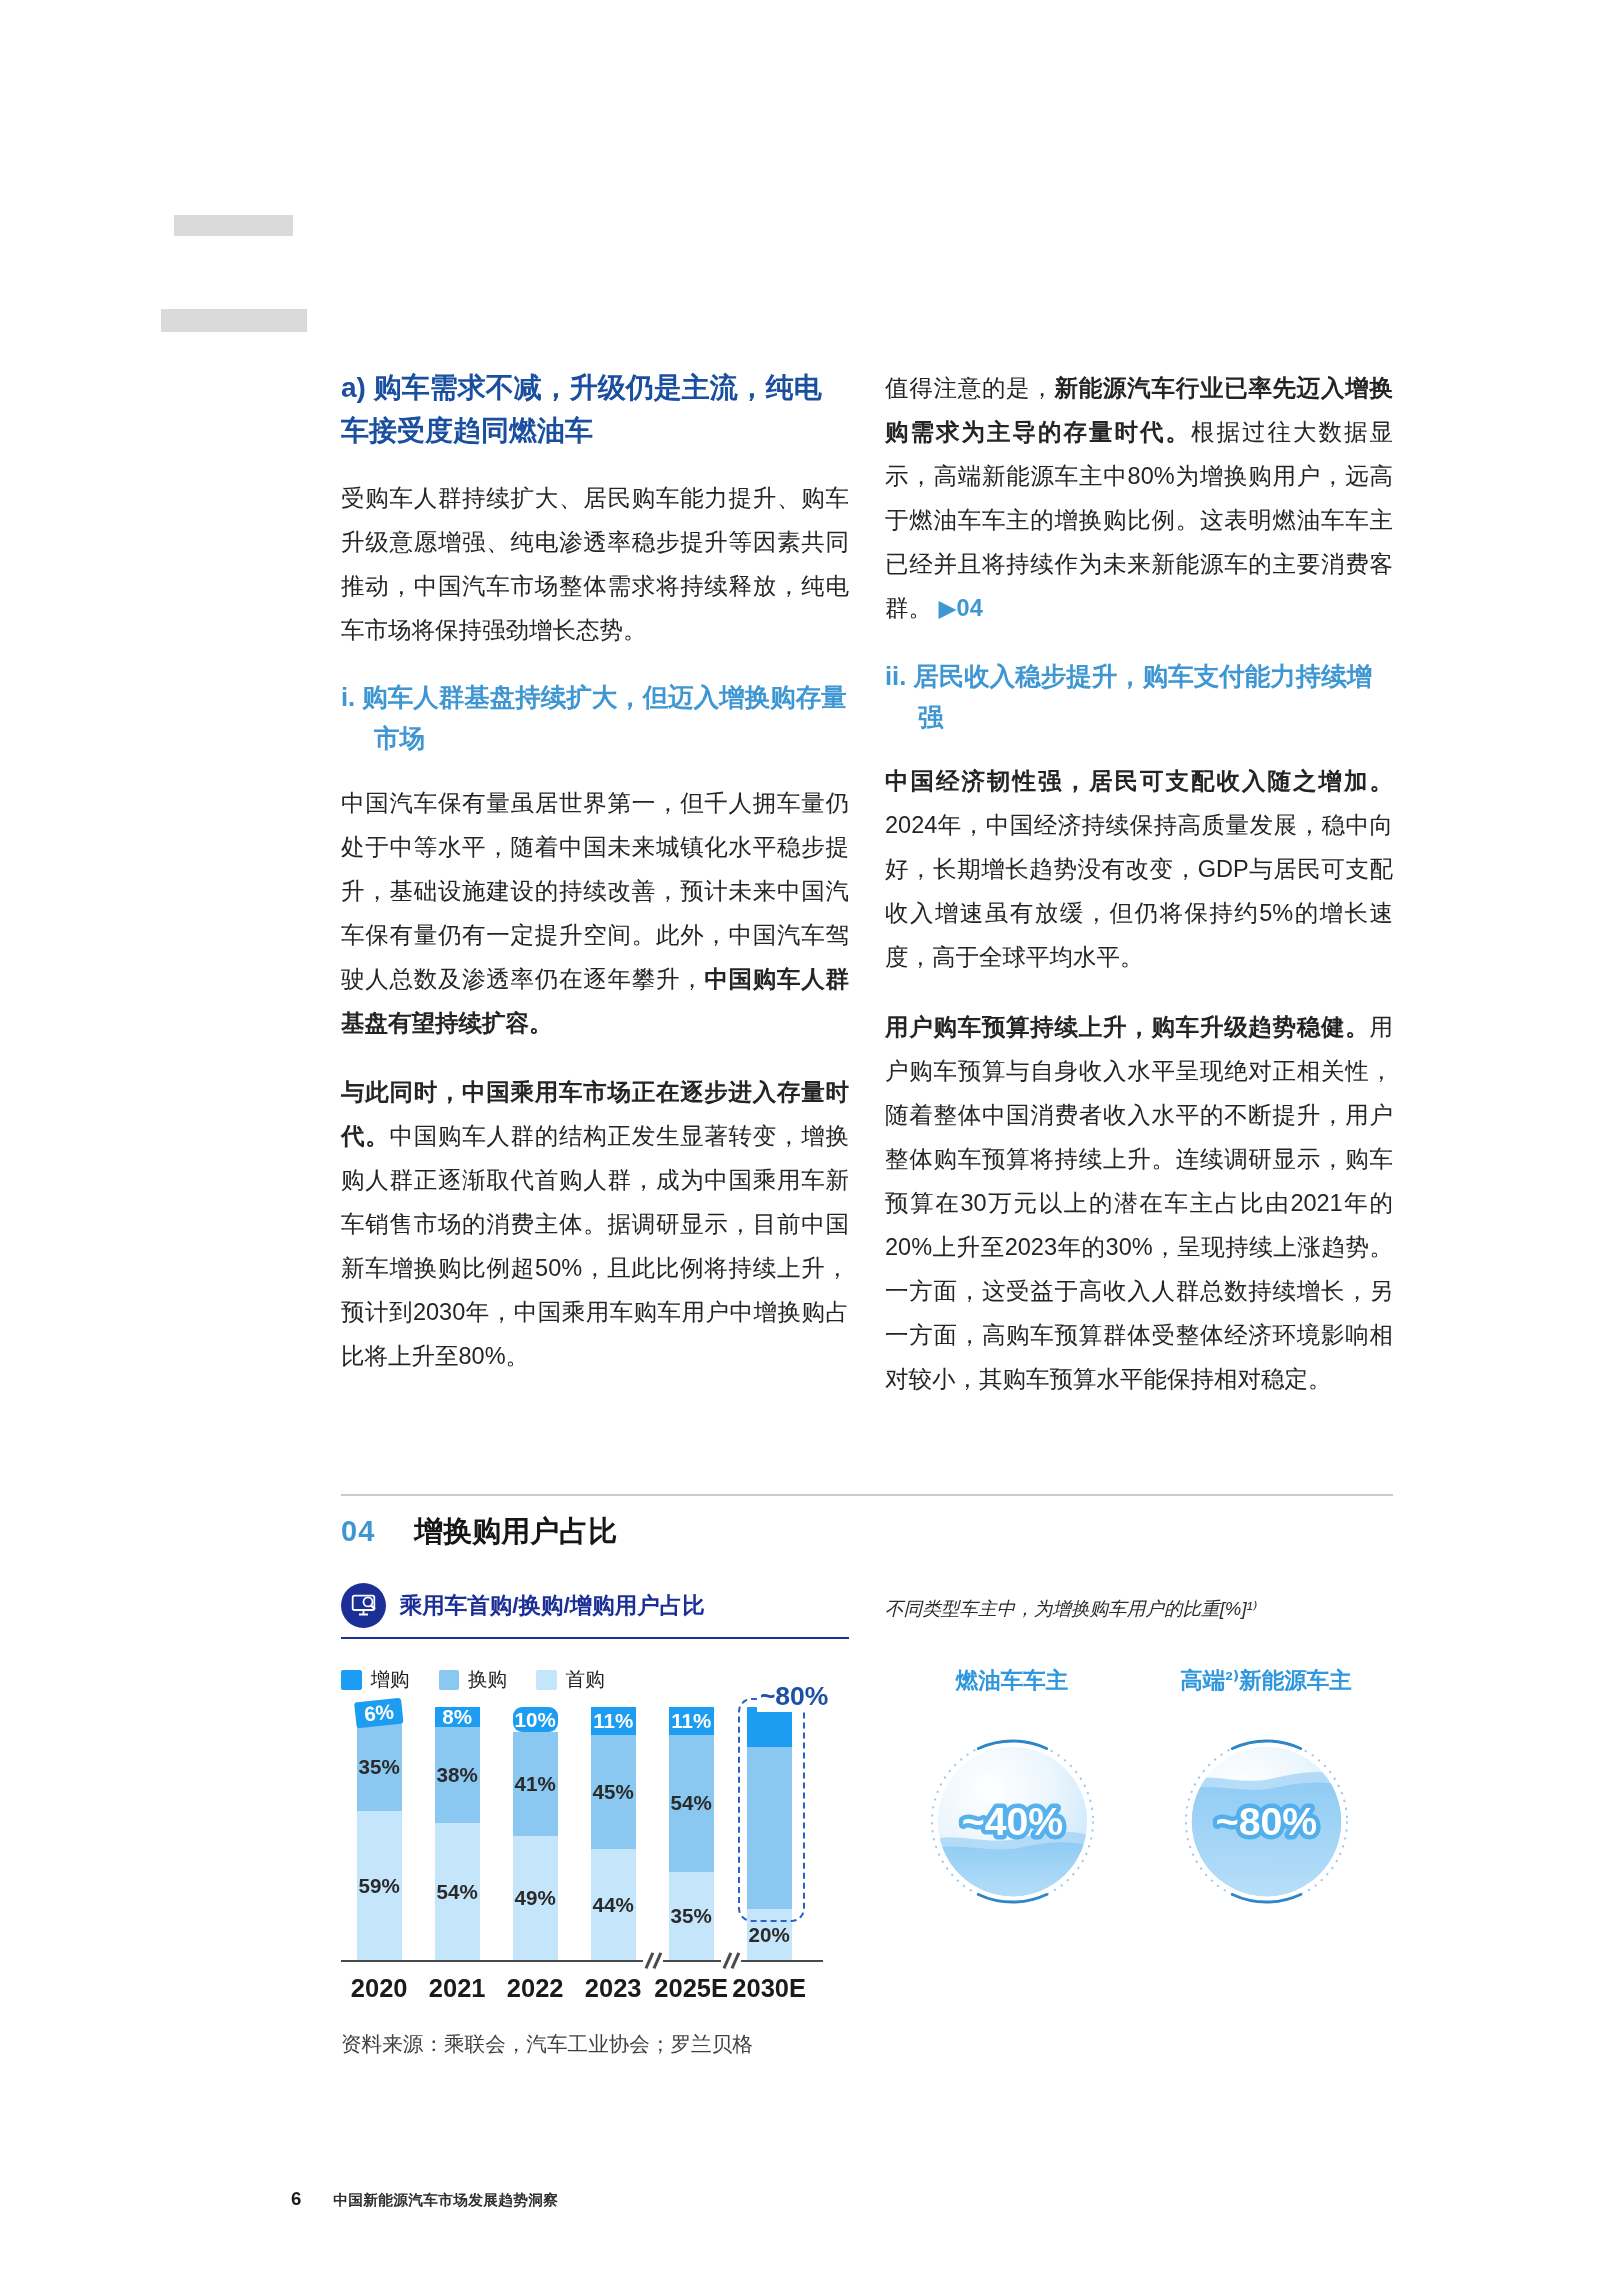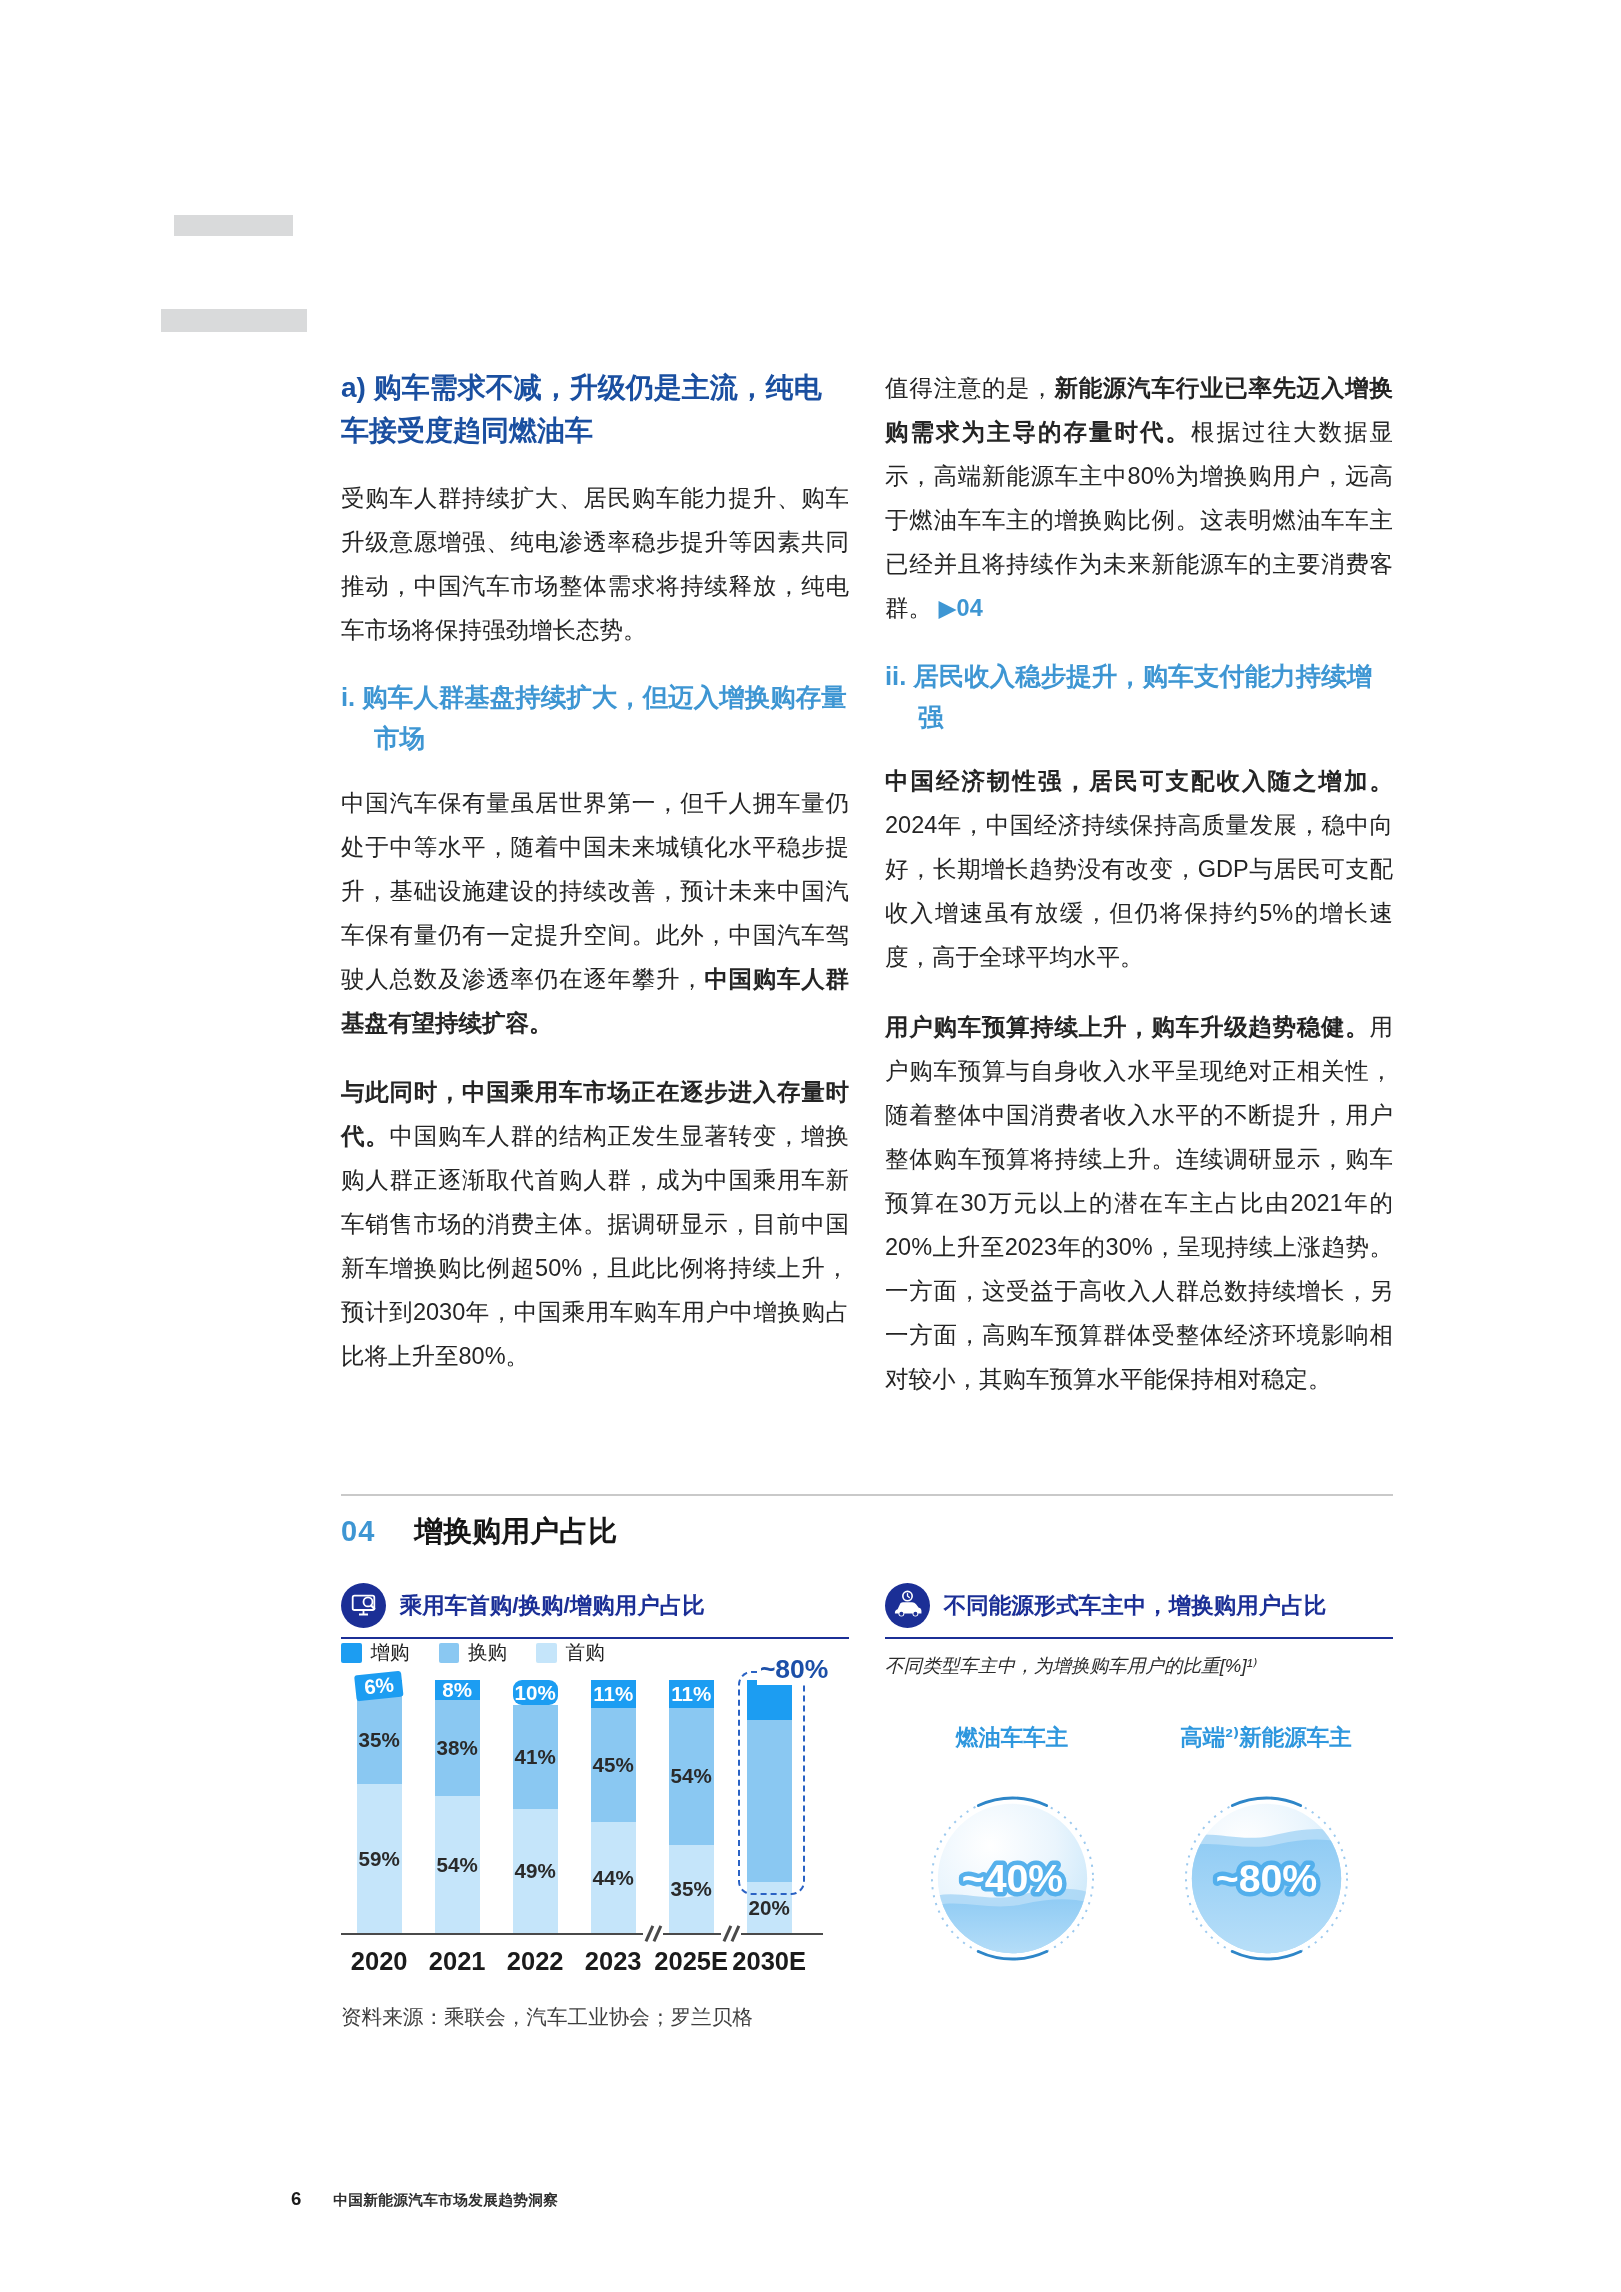--- a/index.html
+++ b/index.html
@@ -31,21 +31,21 @@
   .ex-num{font-size:29px;font-weight:800;color:#3E96D3;letter-spacing:1px;}
   .ex-title{margin-left:39px;font-size:29px;font-weight:800;color:#161616;}
   .panels{margin-top:31px;display:flex;gap:36px;}
   .panel{width:508px;}
   .panel-header{display:flex;align-items:center;gap:13.7px;padding-bottom:9.8px;border-bottom:2.9px solid #1B2F96;}
   .panel-icon{width:45px;height:45px;flex:0 0 45px;}
   .panel-title{font-size:22.5px;font-weight:800;color:#1B2F96;}
   .panel-subtitle{margin-top:13.7px;font-size:18.6px;font-style:italic;color:#2B2B2B;}
 
   
-  .legend{margin-top:0;display:flex;gap:29px;align-items:center;}
+  .legend{margin-top:27px;display:flex;gap:29px;align-items:center;}
   .legend-item{display:flex;align-items:center;gap:8.8px;font-size:19.6px;color:#222;}
   .legend-swatch{width:20.6px;height:20.6px;border-radius:2px;display:inline-block;}
 
   
   .chart-wrap{margin-top:13.7px;}
   .chart-area{position:relative;width:482px;height:253px;}
   .bars{position:absolute;left:15.7px;top:0;width:435px;height:253px;display:flex;
         justify-content:space-between;align-items:flex-end;}
   .bar-slot{width:45px;height:253px;display:flex;flex-direction:column;justify-content:flex-end;}
   .seg{display:flex;align-items:center;justify-content:center;position:relative;}
@@ -236,33 +236,20 @@
                 <span>2025E</span>
               </div>
               <div class="tick">
                 <span>2030E</span>
               </div>
             </div>
         </div>
       </div>
 
       <div class="panel">
-        <div class="panel-header">
-          <span class="panel-icon">
-            <svg viewBox="0 0 50 50" width="45" height="45">
-              <circle cx="25" cy="25" r="25" fill="#1B2F96"></circle>
-              <path d="M11 33 c0-2 1.2-3.4 3-3.8 l2.6-5.6 c0.6-1.3 1.9-2.1 3.3-2.1 H30 c1.8 0 3.4 0.8 4.5 2.2 l3 3.9 c2 0.3 3 1.6 3 3.4 V34 h-3.4 a3.3 3.3 0 0 1-6.6 0 h-9 a3.3 3.3 0 0 1-6.6 0 H11 Z" fill="#fff"></path>
-              <circle cx="18.2" cy="34.2" r="2.2" fill="#1B2F96"></circle>
-              <circle cx="33.8" cy="34.2" r="2.2" fill="#1B2F96"></circle>
-              <circle cx="25" cy="14.5" r="5.2" fill="#1B2F96" stroke="#fff" stroke-width="1.8"></circle>
-              <path d="M25 11.8 V14.5 l2 1.6" stroke="#fff" stroke-width="1.5" fill="none" stroke-linecap="round"></path>
-            </svg>
-          </span>
-          <span class="panel-title">不同能源形式车主中，增换购用户占比</span>
-        </div>
         <div class="panel-subtitle">不同类型车主中，为增换购车用户的比重[%]¹⁾</div>
         <div class="gauges" id="gauges">
             <div class="gauge-block"><div class="gauge-label">燃油车车主</div><svg width="167" height="167" viewBox="0 0 170 170">
     <defs>
       <radialGradient id="gb0" cx="35%" cy="28%" r="80%">
         <stop offset="0%" stop-color="#FFFFFF"></stop>
                     <stop offset="55%" stop-color="#EAF5FD"></stop>
                     <stop offset="100%" stop-color="#C9E7FA"></stop>
       </radialGradient>
       <linearGradient id="gw0" x1="0" y1="0" x2="0" y2="1">

